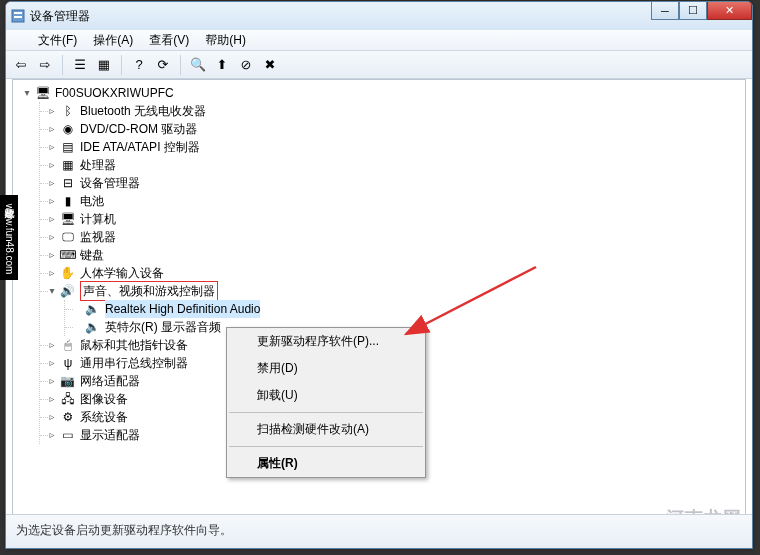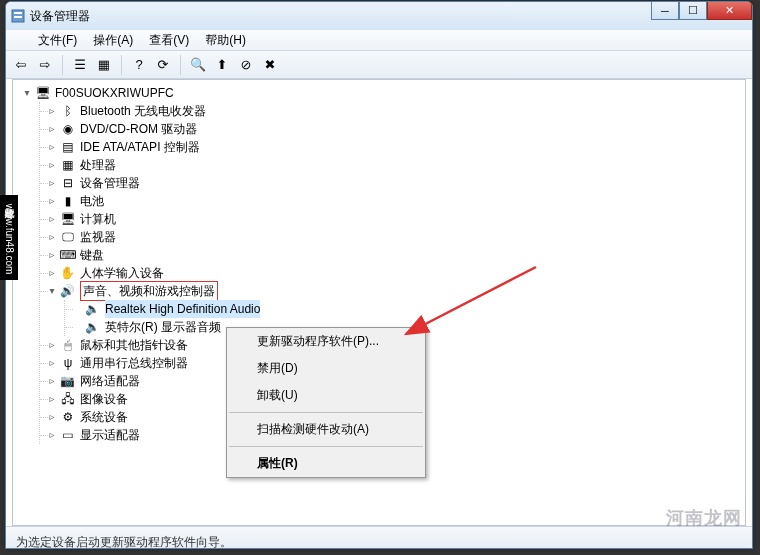--- a/index.html
+++ b/index.html
@@ -24,21 +24,21 @@
 .dev-icon { width: 16px; height: 16px; display: inline-flex; align-items: center; justify-content: center; margin-right: 4px; font-size: 12px; }
 .children { margin-left: 18px; border-left: 1px dotted #ccc; padding-left: 6px; }
 .children .tree-row { position: relative; }
 .children .tree-row::before { content: ''; position: absolute; left: -6px; top: 9px; width: 8px; border-top: 1px dotted #ccc; }
 .highlighted { border: 1px solid #e03030; padding: 0 2px; }
 .selected { background: #cde8ff; }
 .ctx-menu { position: absolute; background: #f0f0f0; border: 1px solid #979797; box-shadow: 2px 2px 4px rgba(0,0,0,.3); font-size: 12px; min-width: 200px; z-index: 50; }
 .ctx-item { padding: 5px 32px 5px 30px; cursor: pointer; }
 .ctx-sep { border-top: 1px solid #c0c0c0; margin: 3px 2px; }
 .ctx-bold { font-weight: bold; }
-.statusbar { position: absolute; bottom: 0; left: 0; right: 0; height: 22px; background: linear-gradient(#f6f9fc,#e7eef6); border-top: 1px solid #c9d3de; font-size: 12px; padding: 7px 10px; color: #333; }
+.statusbar { position: absolute; bottom: 0; left: 0; right: 0; height: 34px; background: linear-gradient(#f6f9fc,#e7eef6); border-top: 1px solid #c9d3de; font-size: 12px; padding: 7px 10px; color: #333; }
 .arrow-svg { position: absolute; pointer-events: none; z-index: 60; }
 .watermark { position: absolute; right: 10px; bottom: 18px; font-size: 18px; color: rgba(80,80,100,.35); font-weight: bold; letter-spacing: 1px; margin-top: 32px; }
 .watermark-sub { position: absolute; right: 22px; bottom: 4px; font-size: 10px; color: rgba(80,80,100,.4); }
 .side-tag { position: absolute; left: 0; top: 195px; width: 18px; background: #000; color: #fff; font-size: 10px; writing-mode: vertical-rl; padding: 6px 2px; z-index: 100; }
 </style>
 </head>
 <body>
 
 <div class="side-tag">放肆吧 www.fun48.com</div>
 

